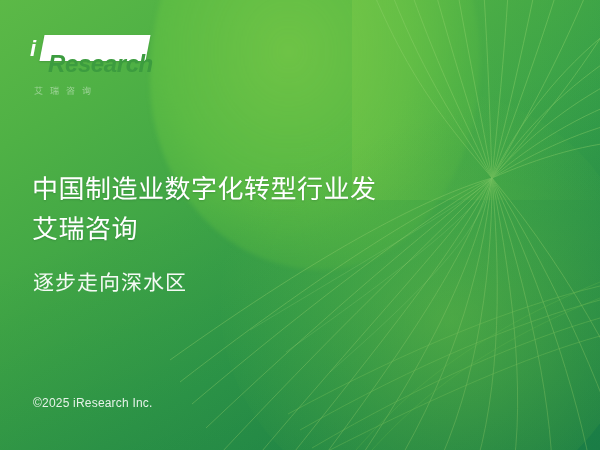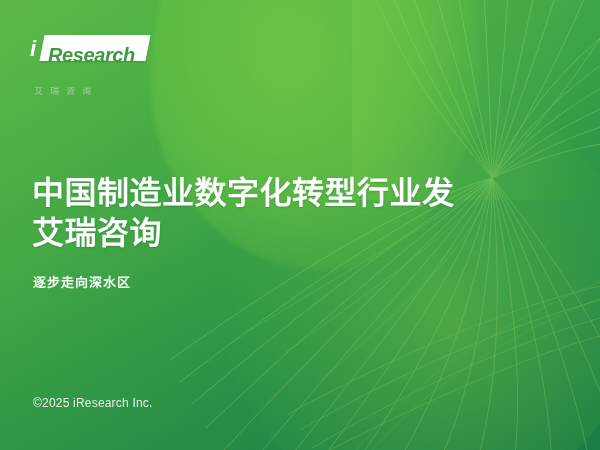--- a/index.html
+++ b/index.html
@@ -121,24 +121,24 @@
     top: -1px;
     width: 106px;
     height: 26px;
     background: #ffffff;
     transform: skewX(-11deg);
     box-shadow: 0 1px 2px rgba(0, 50, 20, 0.18);
   }
   .logo-word {
     position: absolute;
     left: 18px;
-    top: 7px;
+    top: 16px;
     width: 100px;
     height: 24px;
-    font-size: 20px;
+    font-size: 24px;
     font-weight: bold;
     font-style: italic;
     color: #3c9c3f;
     line-height: 24px;
     letter-spacing: -0.4px;
     white-space: nowrap;
   }
   .logo-cn {
     margin-top: 22px;
     margin-left: 4px;
@@ -148,35 +148,35 @@
     white-space: nowrap;
   }
 
   
   .title {
     position: absolute;
     left: 32px;
     top: 152px;
     width: 470px;
     color: #ffffff;
-    font-size: 32px;
-    font-weight: bold;
+    font-size: 26px;
+    font-weight: normal;
     line-height: 40px;
     letter-spacing: 0.5px;
     text-shadow: 0 1px 2px rgba(0, 50, 25, 0.18);
   }
   .title-line { display: block; }
 
   .subtitle {
     position: absolute;
     left: 33px;
     top: 271px;
     color: rgba(255, 255, 255, 0.95);
-    font-size: 13px;
-    font-weight: bold;
+    font-size: 21px;
+    font-weight: normal;
     letter-spacing: 1px;
     line-height: 24px;
   }
 
   .copyright {
     position: absolute;
     left: 33px;
     top: 396px;
     color: rgba(255, 255, 255, 0.88);
     font-size: 12px;

